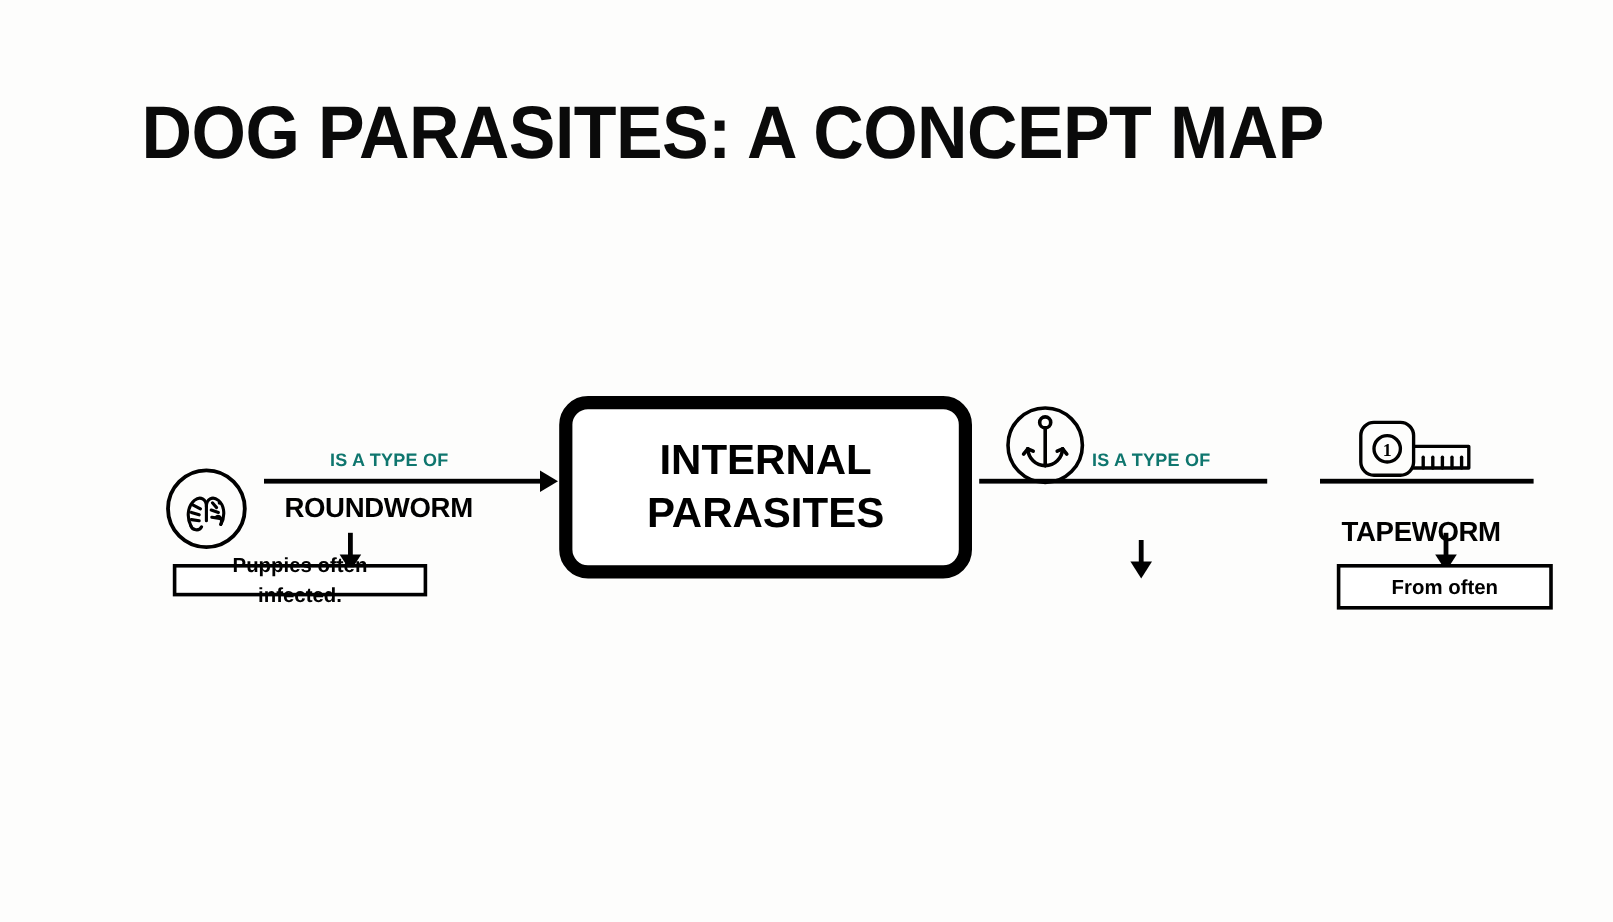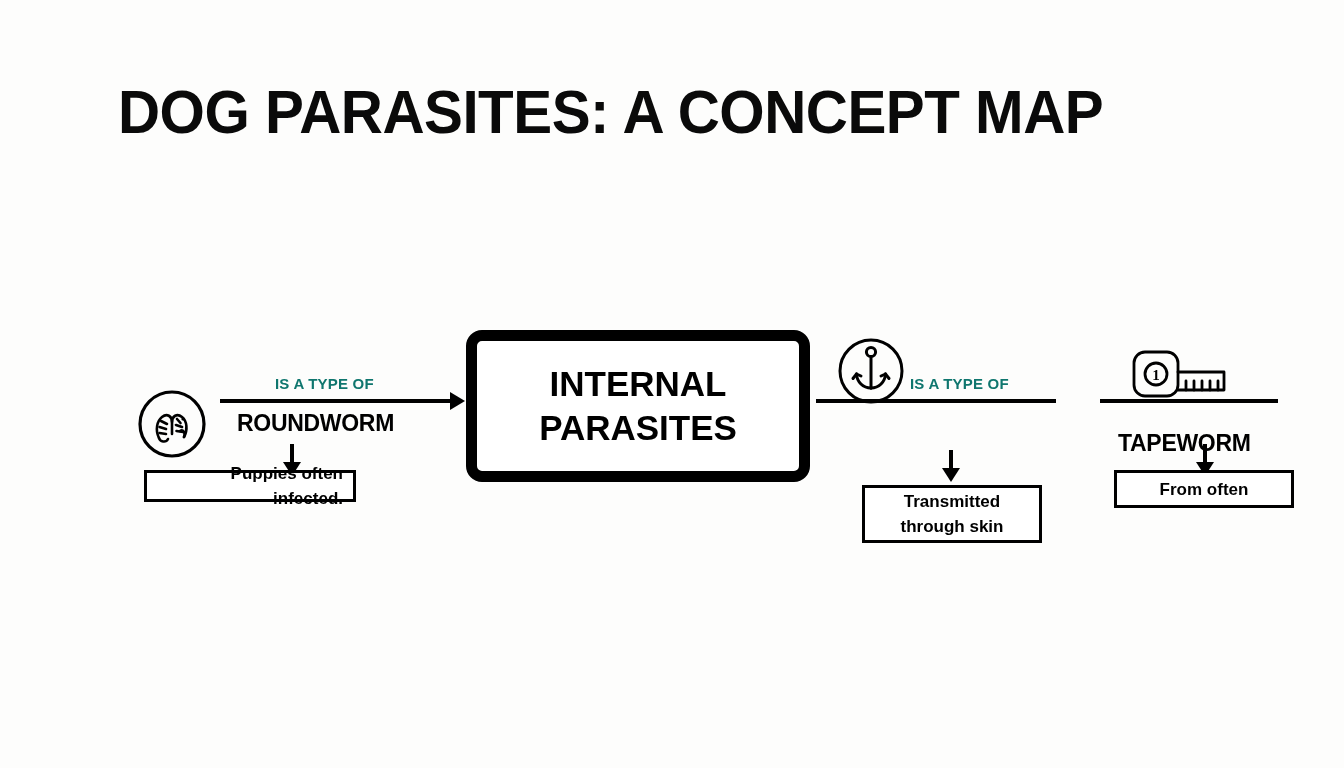--- a/index.html
+++ b/index.html
@@ -41,21 +41,21 @@
   }
 
   
   #central-node {
     position: absolute;
     left: 466px;
     top: 330px;
     width: 344px;
     height: 152px;
     border: 11px solid #000000;
-    border-radius: 16px;
+    border-radius: 24px;
     background: #ffffff;
     box-sizing: border-box;
     display: flex;
     align-items: center;
     justify-content: center;
   }
   #central-node .node-label {
     font-size: 35px;
     line-height: 44px;
     font-weight: 700;
@@ -165,21 +165,21 @@
   <div class="rel-label" style="left:275px; top:375px;">IS A TYPE OF</div>
 
   <div class="connector hline" style="left:220px; top:399px; width:232px;"></div>
   <div class="arrowhead-right" style="left:450px; top:392px;"></div>
 
   <div class="branch-title" style="left:237px; top:410px;">ROUNDWORM</div>
 
   <div class="connector vline" style="left:290px; top:444px; height:22px;"></div>
   <div class="arrowhead-down" style="left:283px; top:462px;"></div>
 
-  <div class="detail-box" style="left:144px; top:470px; width:212px; height:32px;text-align:right;">Puppies often infected.</div>
+  <div class="detail-box" style="left:144px; top:470px; width:212px; height:27px;">Puppies often infected.</div>
 
   <div id="central-node">
     <div class="node-label">
       <span class="l1">INTERNAL</span>
       <span class="l2">PARASITES</span>
     </div>
   </div>
 
   <div class="icon-wrap" style="left:836px; top:336px;">
     <svg width="70" height="70" viewBox="0 0 70 70">
@@ -198,24 +198,20 @@
   </div>
 
   <div class="rel-label" style="left:910px; top:375px;">IS A TYPE OF</div>
 
   <div class="connector hline" style="left:816px; top:399px; width:240px;"></div>
 
 
   <div class="connector vline" style="left:949px; top:450px; height:22px;"></div>
   <div class="arrowhead-down" style="left:942px; top:468px;"></div>
 
-  <div class="detail-box" style="left:862px; top:485px; width:180px; height:58px; flex-direction:column;">
-    <span>Transmitted</span>
-    <span>through skin</span>
-  </div>
 
   <div class="icon-wrap" style="left:1132px; top:350px;">
     <svg width="112" height="50" viewBox="0 0 112 50">
       <g fill="none" stroke="#000" stroke-width="2.8" stroke-linejoin="round" stroke-linecap="round">
         <rect x="2" y="2" width="44" height="44" rx="11"></rect>
         <circle cx="24" cy="24" r="11"></circle>
         <path d="M46 22 L92 22 L92 40 L46 40"></path>
         <path d="M54 40 L54 31"></path>
         <path d="M62 40 L62 31"></path>
         <path d="M70 40 L70 31"></path>

